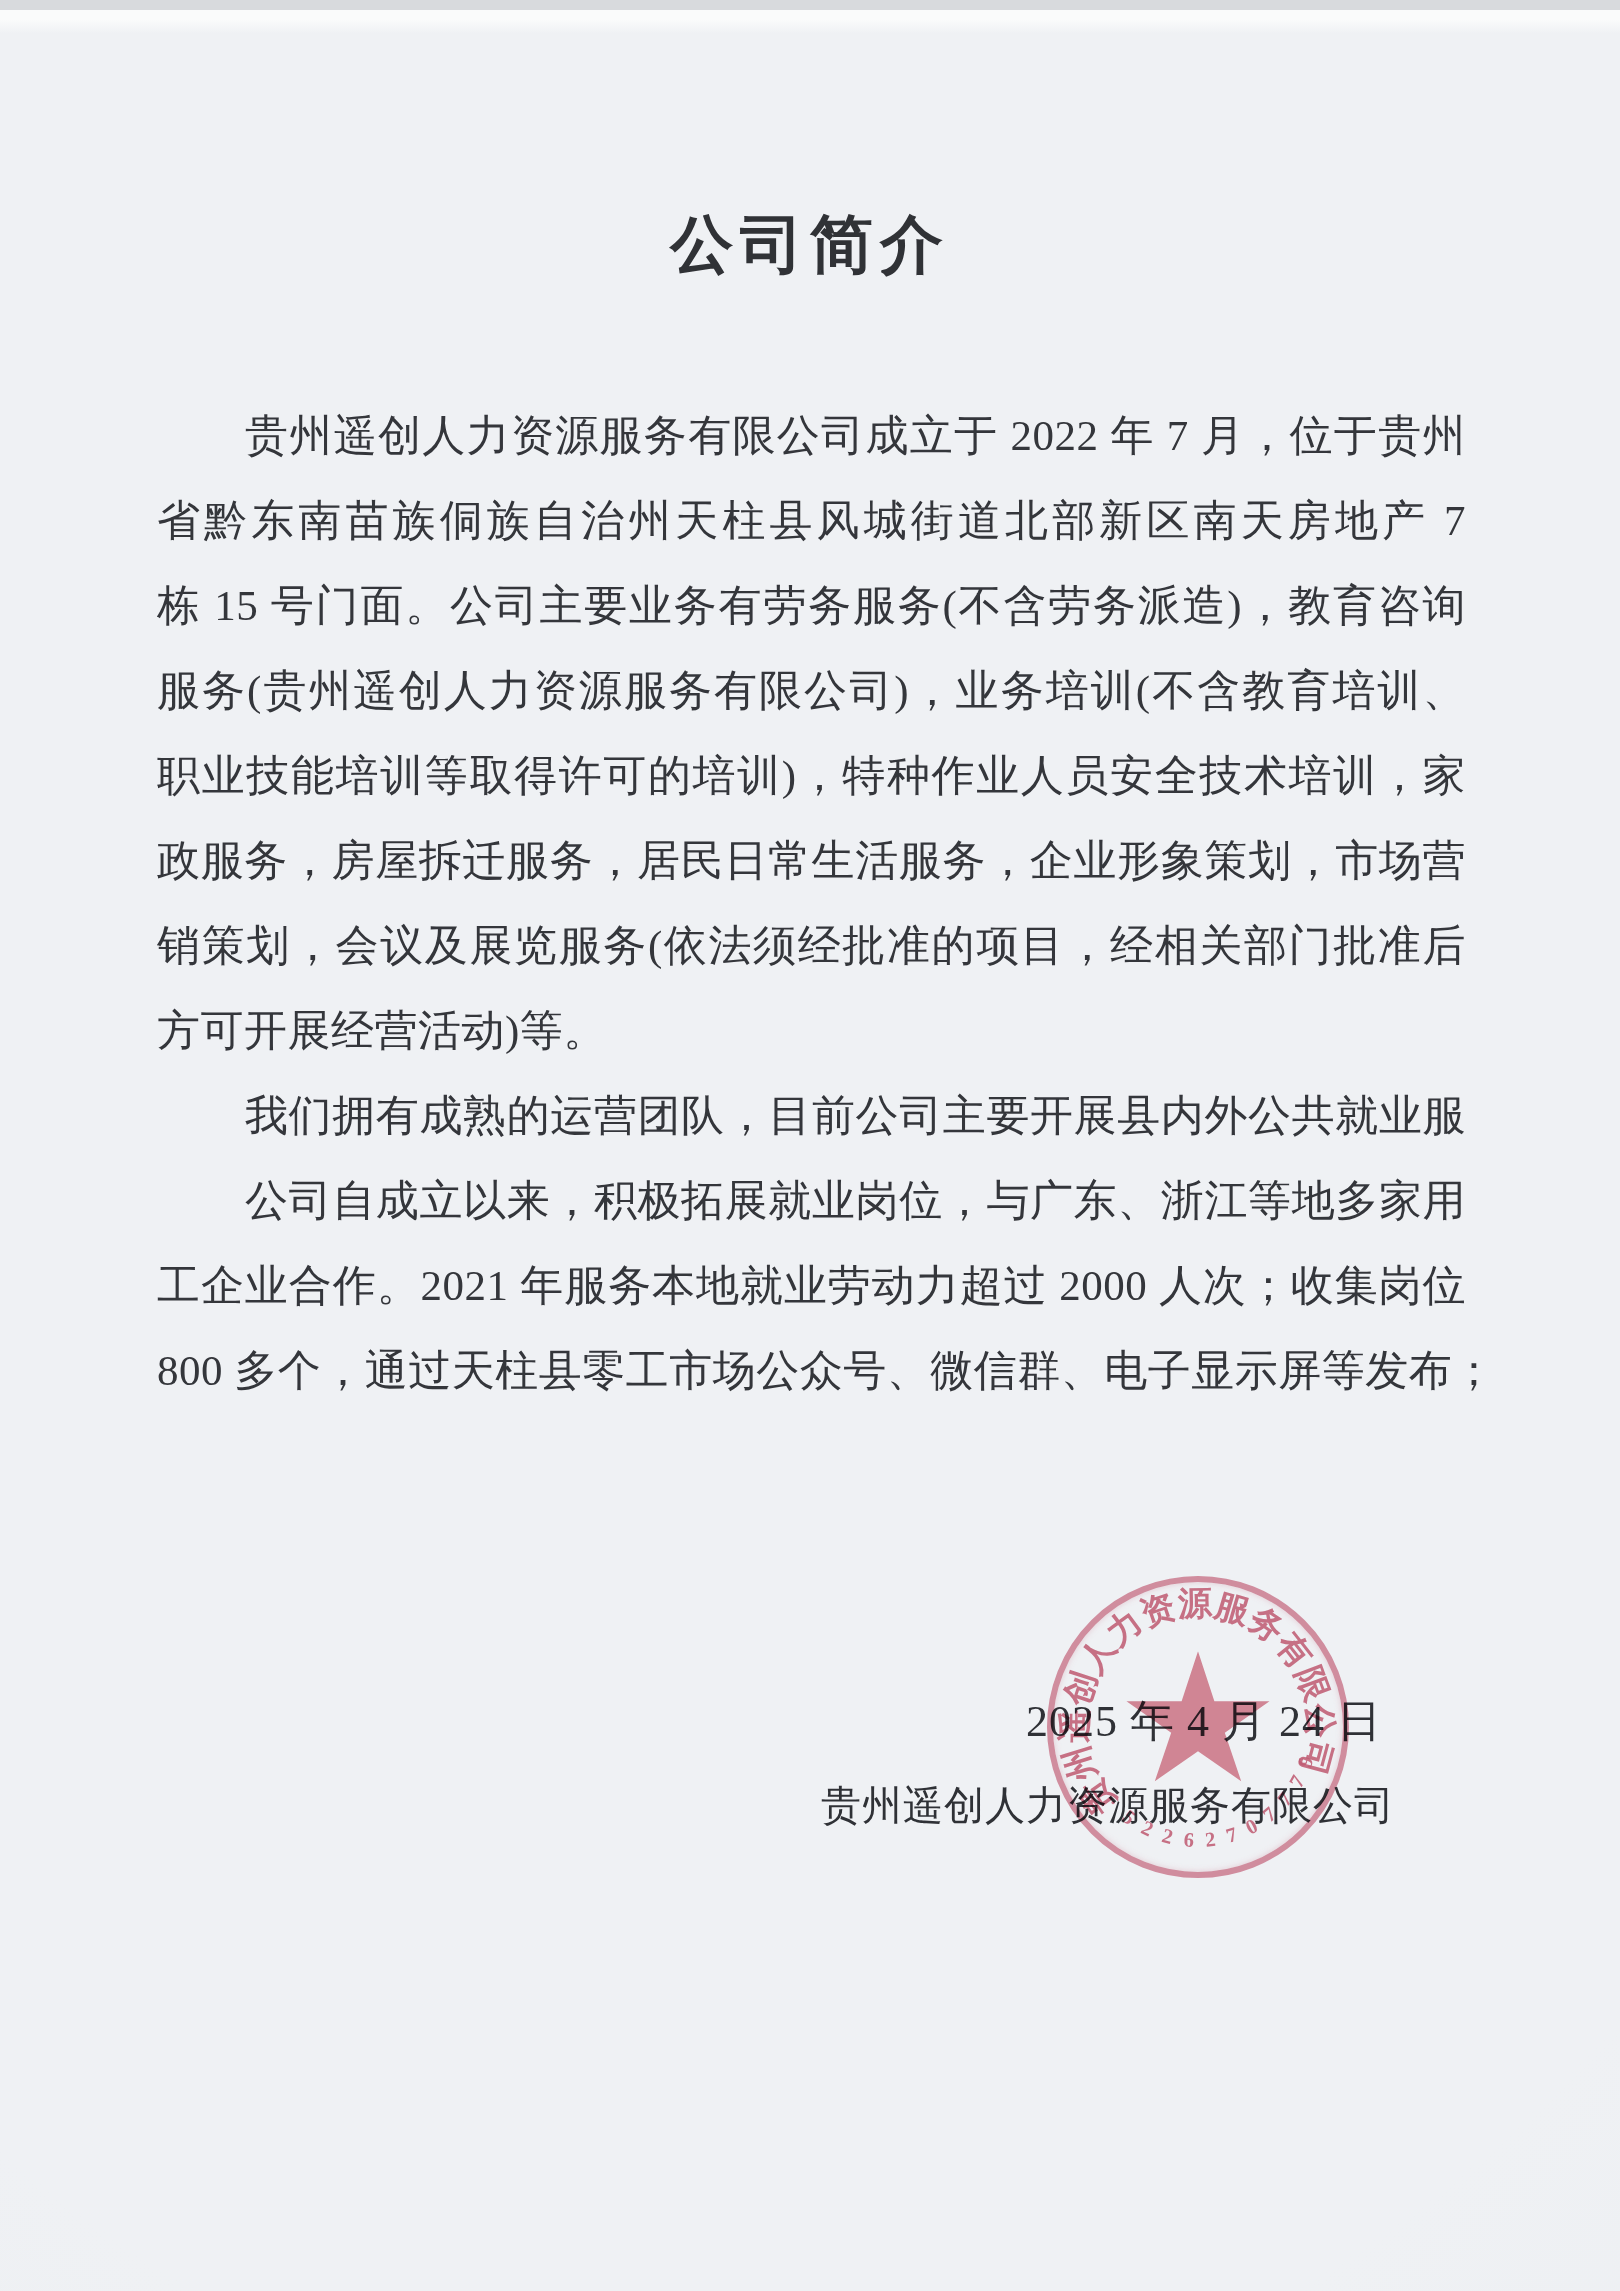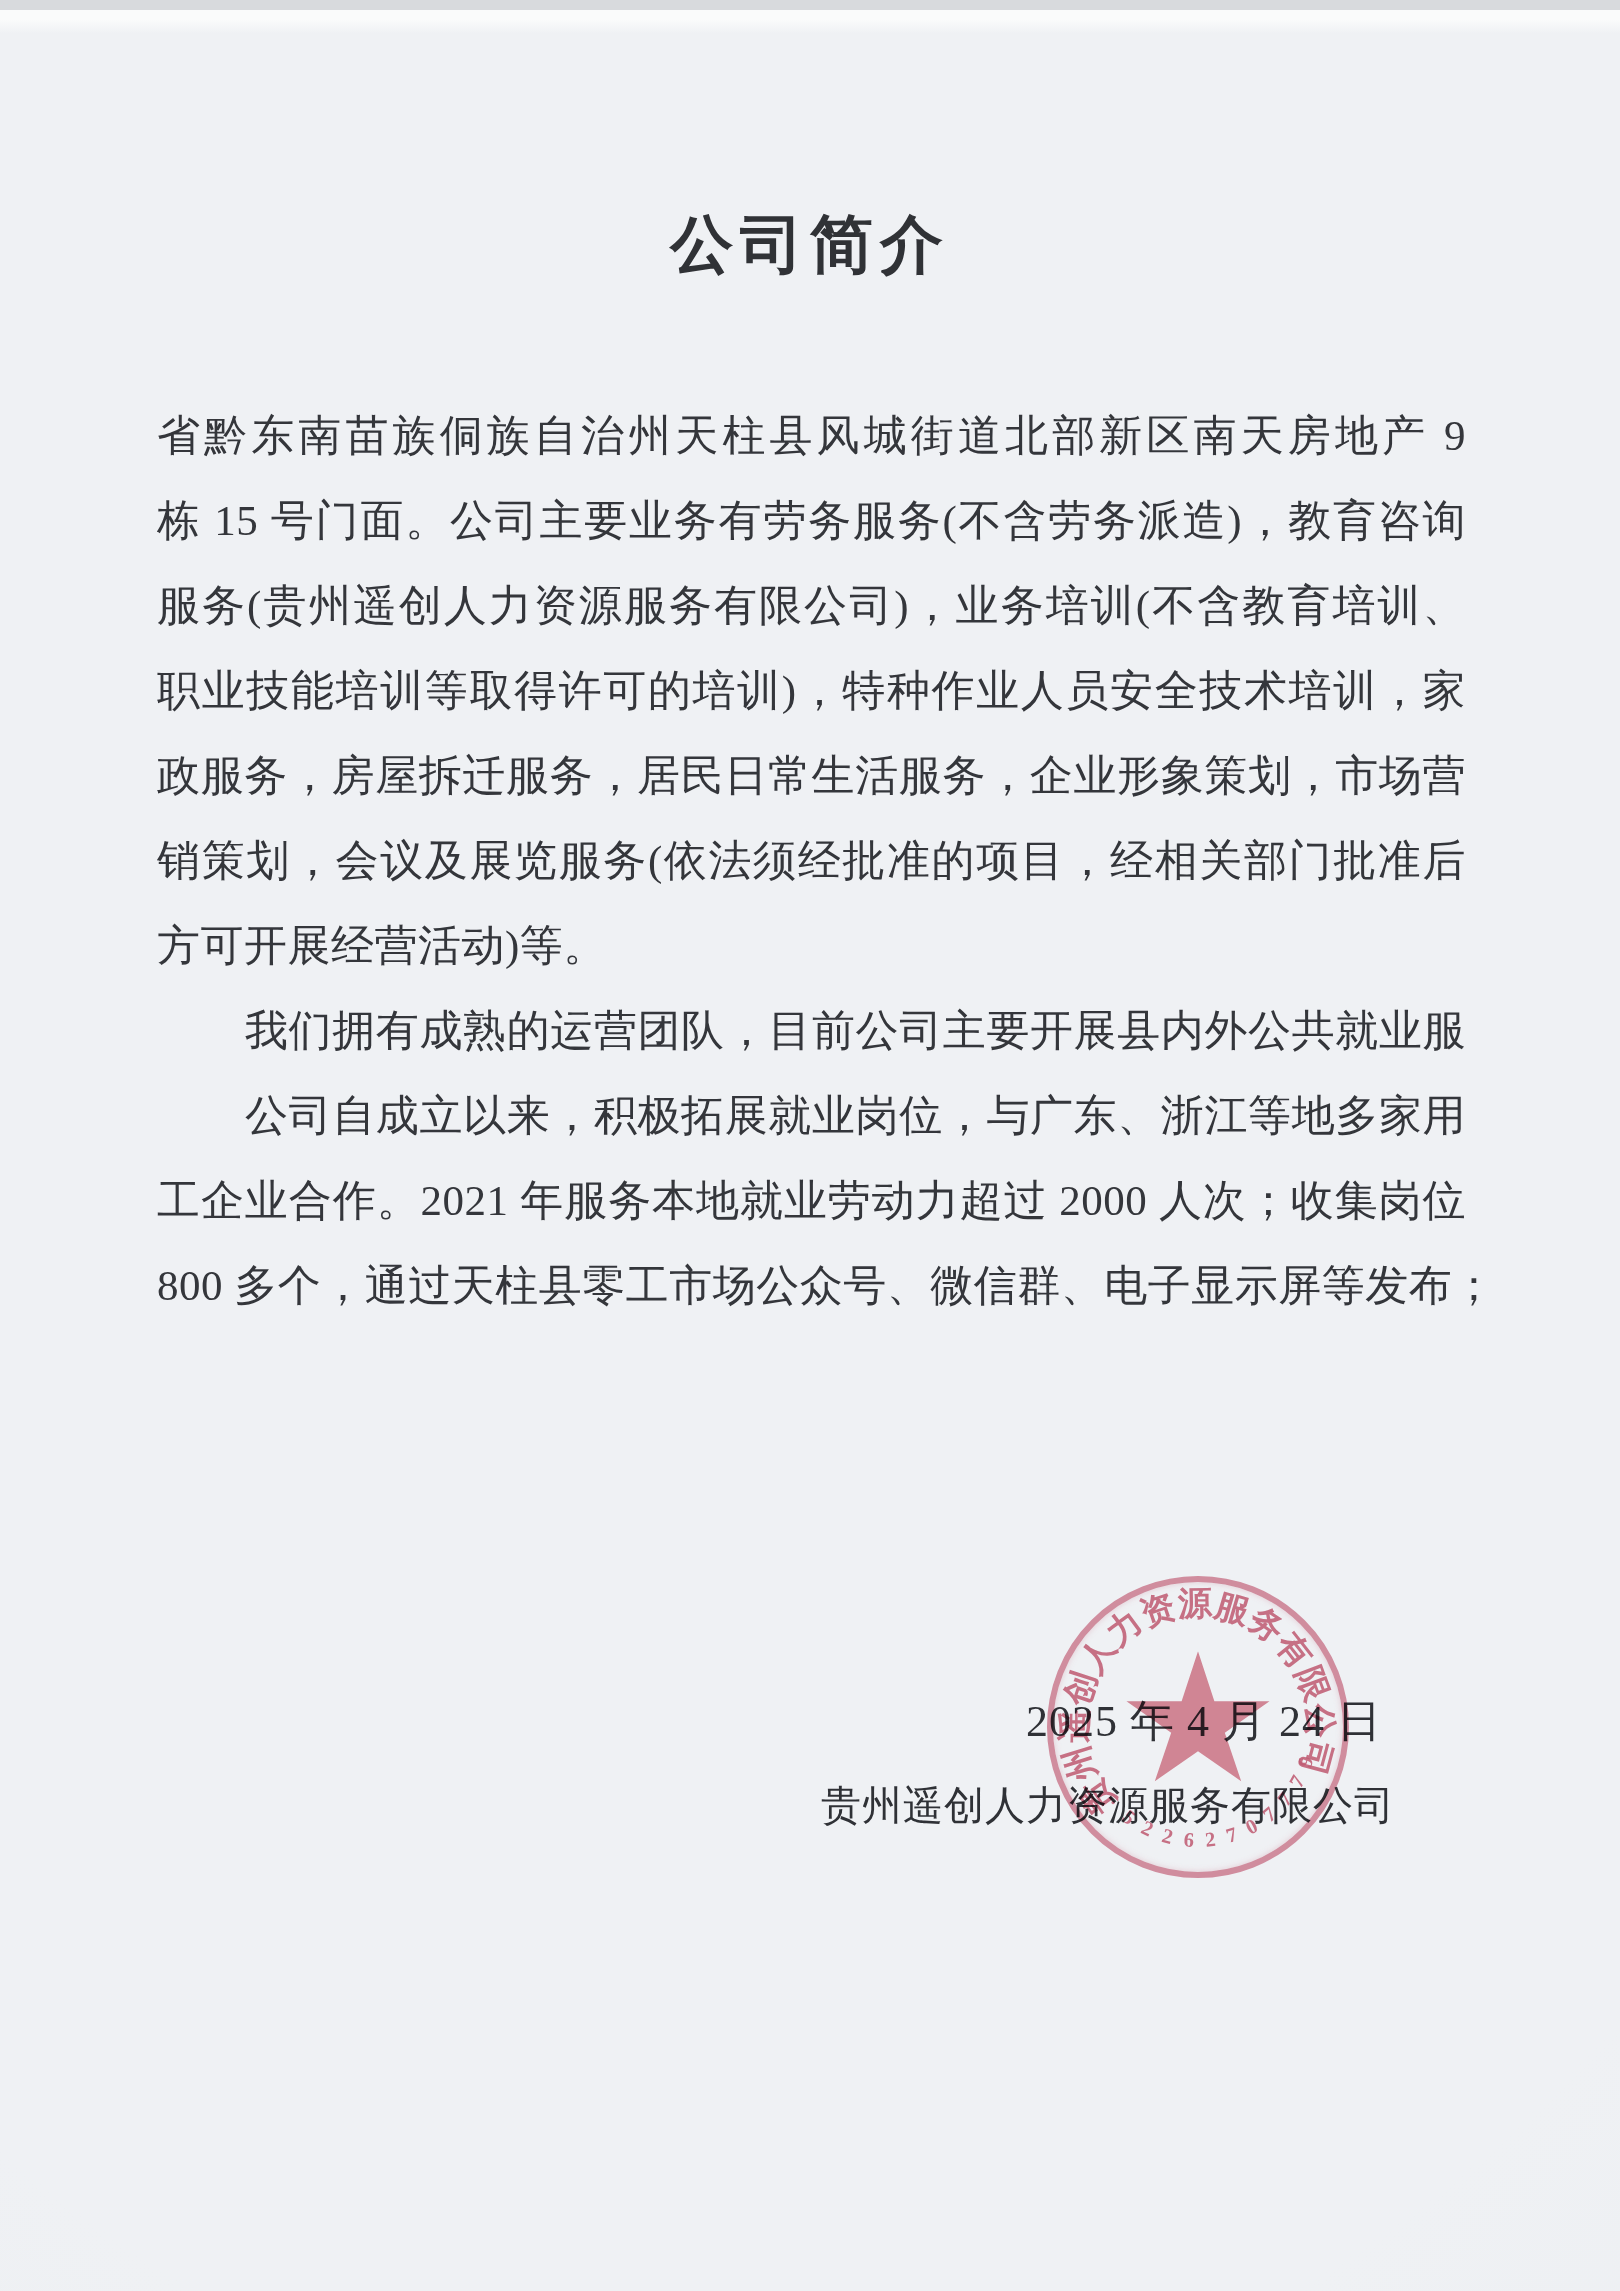--- a/index.html
+++ b/index.html
@@ -73,21 +73,22 @@
   .arc.code-text span{font-size:20.6px;font-weight:700;letter-spacing:0;}
 </style>
 </head>
 <body>
 
 <div class="page">
 
   <div class="title">公司简介</div>
 
   <div class="body-text">
-    <div class="line">省黔东南苗族侗族自治州天柱县风城街道北部新区南天房地产 9</div>
+    <div class="line indent">贵州遥创人力资源服务有限公司成立于 2022 年 7 月，位于贵州</div>
+    <div class="line">省黔东南苗族侗族自治州天柱县风城街道北部新区南天房地产 7</div>
     <div class="line">栋 15 号门面。公司主要业务有劳务服务(不含劳务派造)，教育咨询</div>
     <div class="line">服务(贵州遥创人力资源服务有限公司)，业务培训(不含教育培训、</div>
     <div class="line">职业技能培训等取得许可的培训)，特种作业人员安全技术培训，家</div>
     <div class="line">政服务，房屋拆迁服务，居民日常生活服务，企业形象策划，市场营</div>
     <div class="line">销策划，会议及展览服务(依法须经批准的项目，经相关部门批准后</div>
     <div class="line end">方可开展经营活动)等。</div>
     <div class="line indent">我们拥有成熟的运营团队，目前公司主要开展县内外公共就业服</div>
     <div class="line indent">公司自成立以来，积极拓展就业岗位，与广东、浙江等地多家用</div>
     <div class="line">工企业合作。2021 年服务本地就业劳动力超过 2000 人次；收集岗位</div>
     <div class="line">800 多个，通过天柱县零工市场公众号、微信群、电子显示屏等发布；</div>

